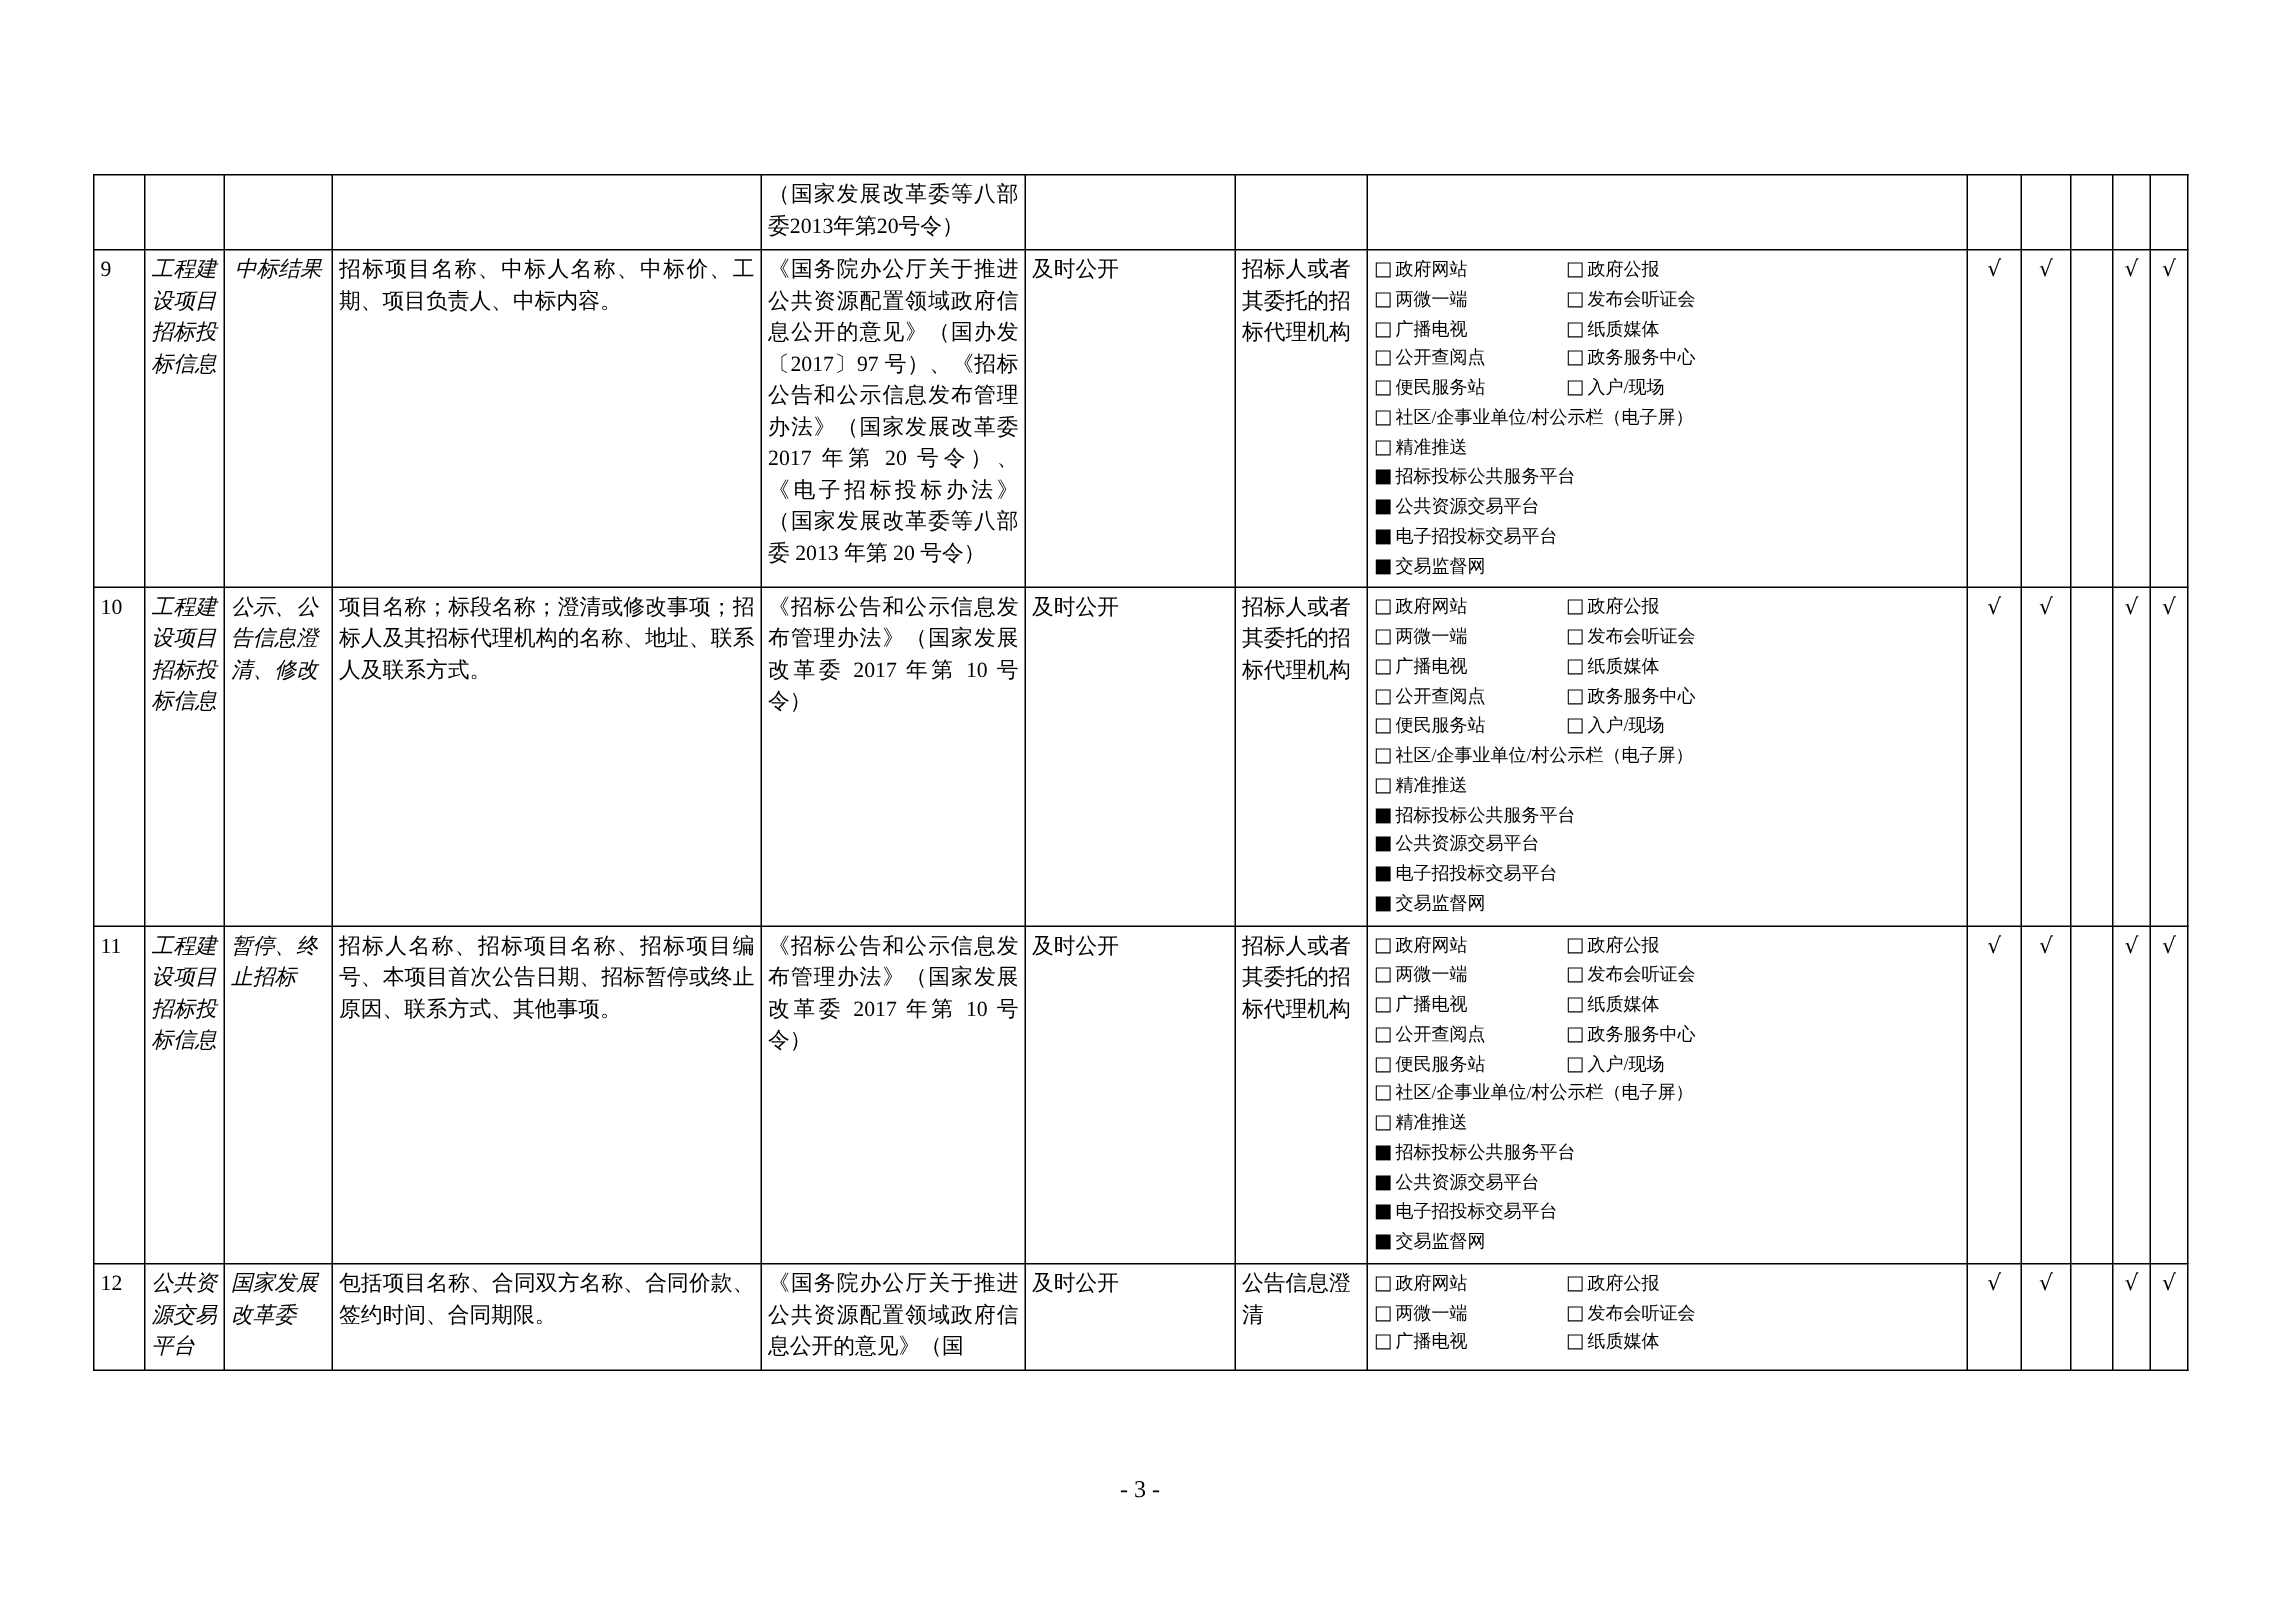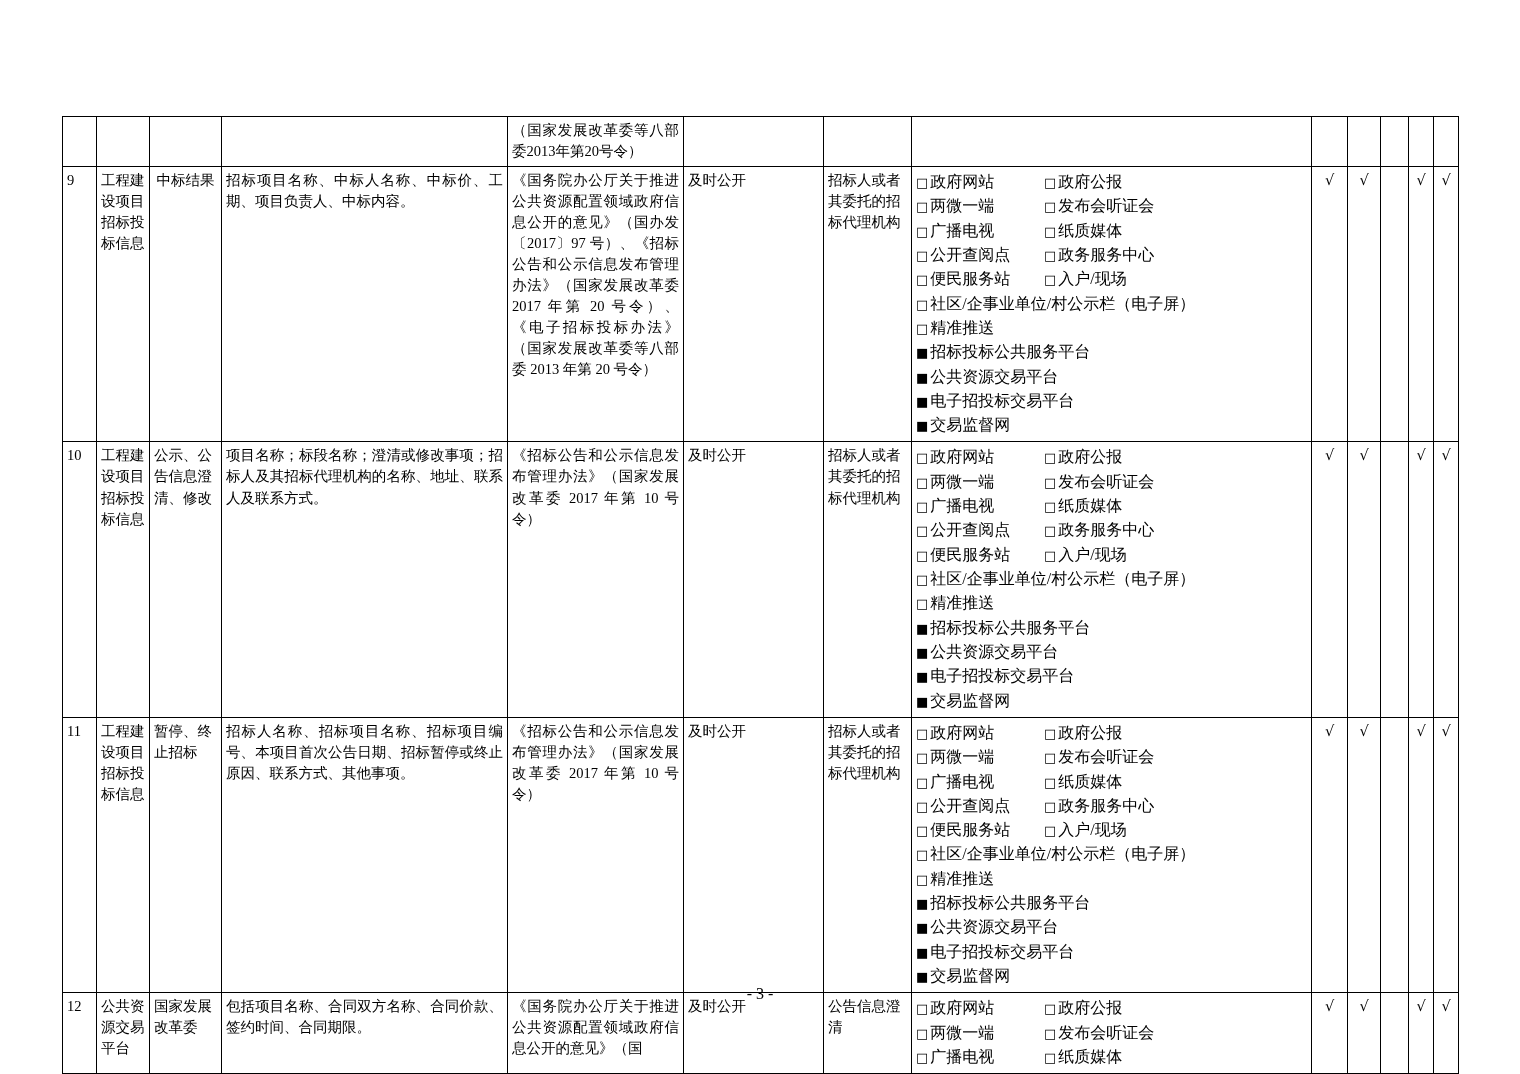--- a/index.html
+++ b/index.html
@@ -45,33 +45,33 @@
   col.c-time  { width: 140px; }
   col.c-org   { width: 88px; }
   col.c-chan  { width: 400px; }
   col.c-t1    { width: 36px; }
   col.c-t2    { width: 33px; }
   col.c-t3    { width: 28px; }
   col.c-t4    { width: 25px; }
   col.c-t5    { width: 25px; }
 
   .cell-num { text-align: left; padding-left: 5px; }
-  .cell-cat, .cell-sub { letter-spacing: 0px; }
+  .cell-cat, .cell-sub { letter-spacing: 0px; font-style: italic; }
   .cell-center { text-align: center; }
   .justify { text-align: justify; text-justify: inter-ideograph; margin-top: 26px; }
   .tick {
     text-align: center;
     vertical-align: middle;
     font-size: 15px;
     font-family: "DejaVu Sans", sans-serif;
   }
   .basis { line-height: 1.5; }
 
   
-  .chan { font-size: 16px; line-height: 1.52; }
+  .chan { font-size: 12px; line-height: 1.52; }
   .chan .row2 {
     display: flex;
   }
   .chan .row2 > span:first-child { width: 128px; flex: none; }
   .box-empty::before {
     content: "\25A1";
     font-family: "DejaVu Sans", sans-serif;
     font-size: 13px;
     margin-right: 2px;
   }

